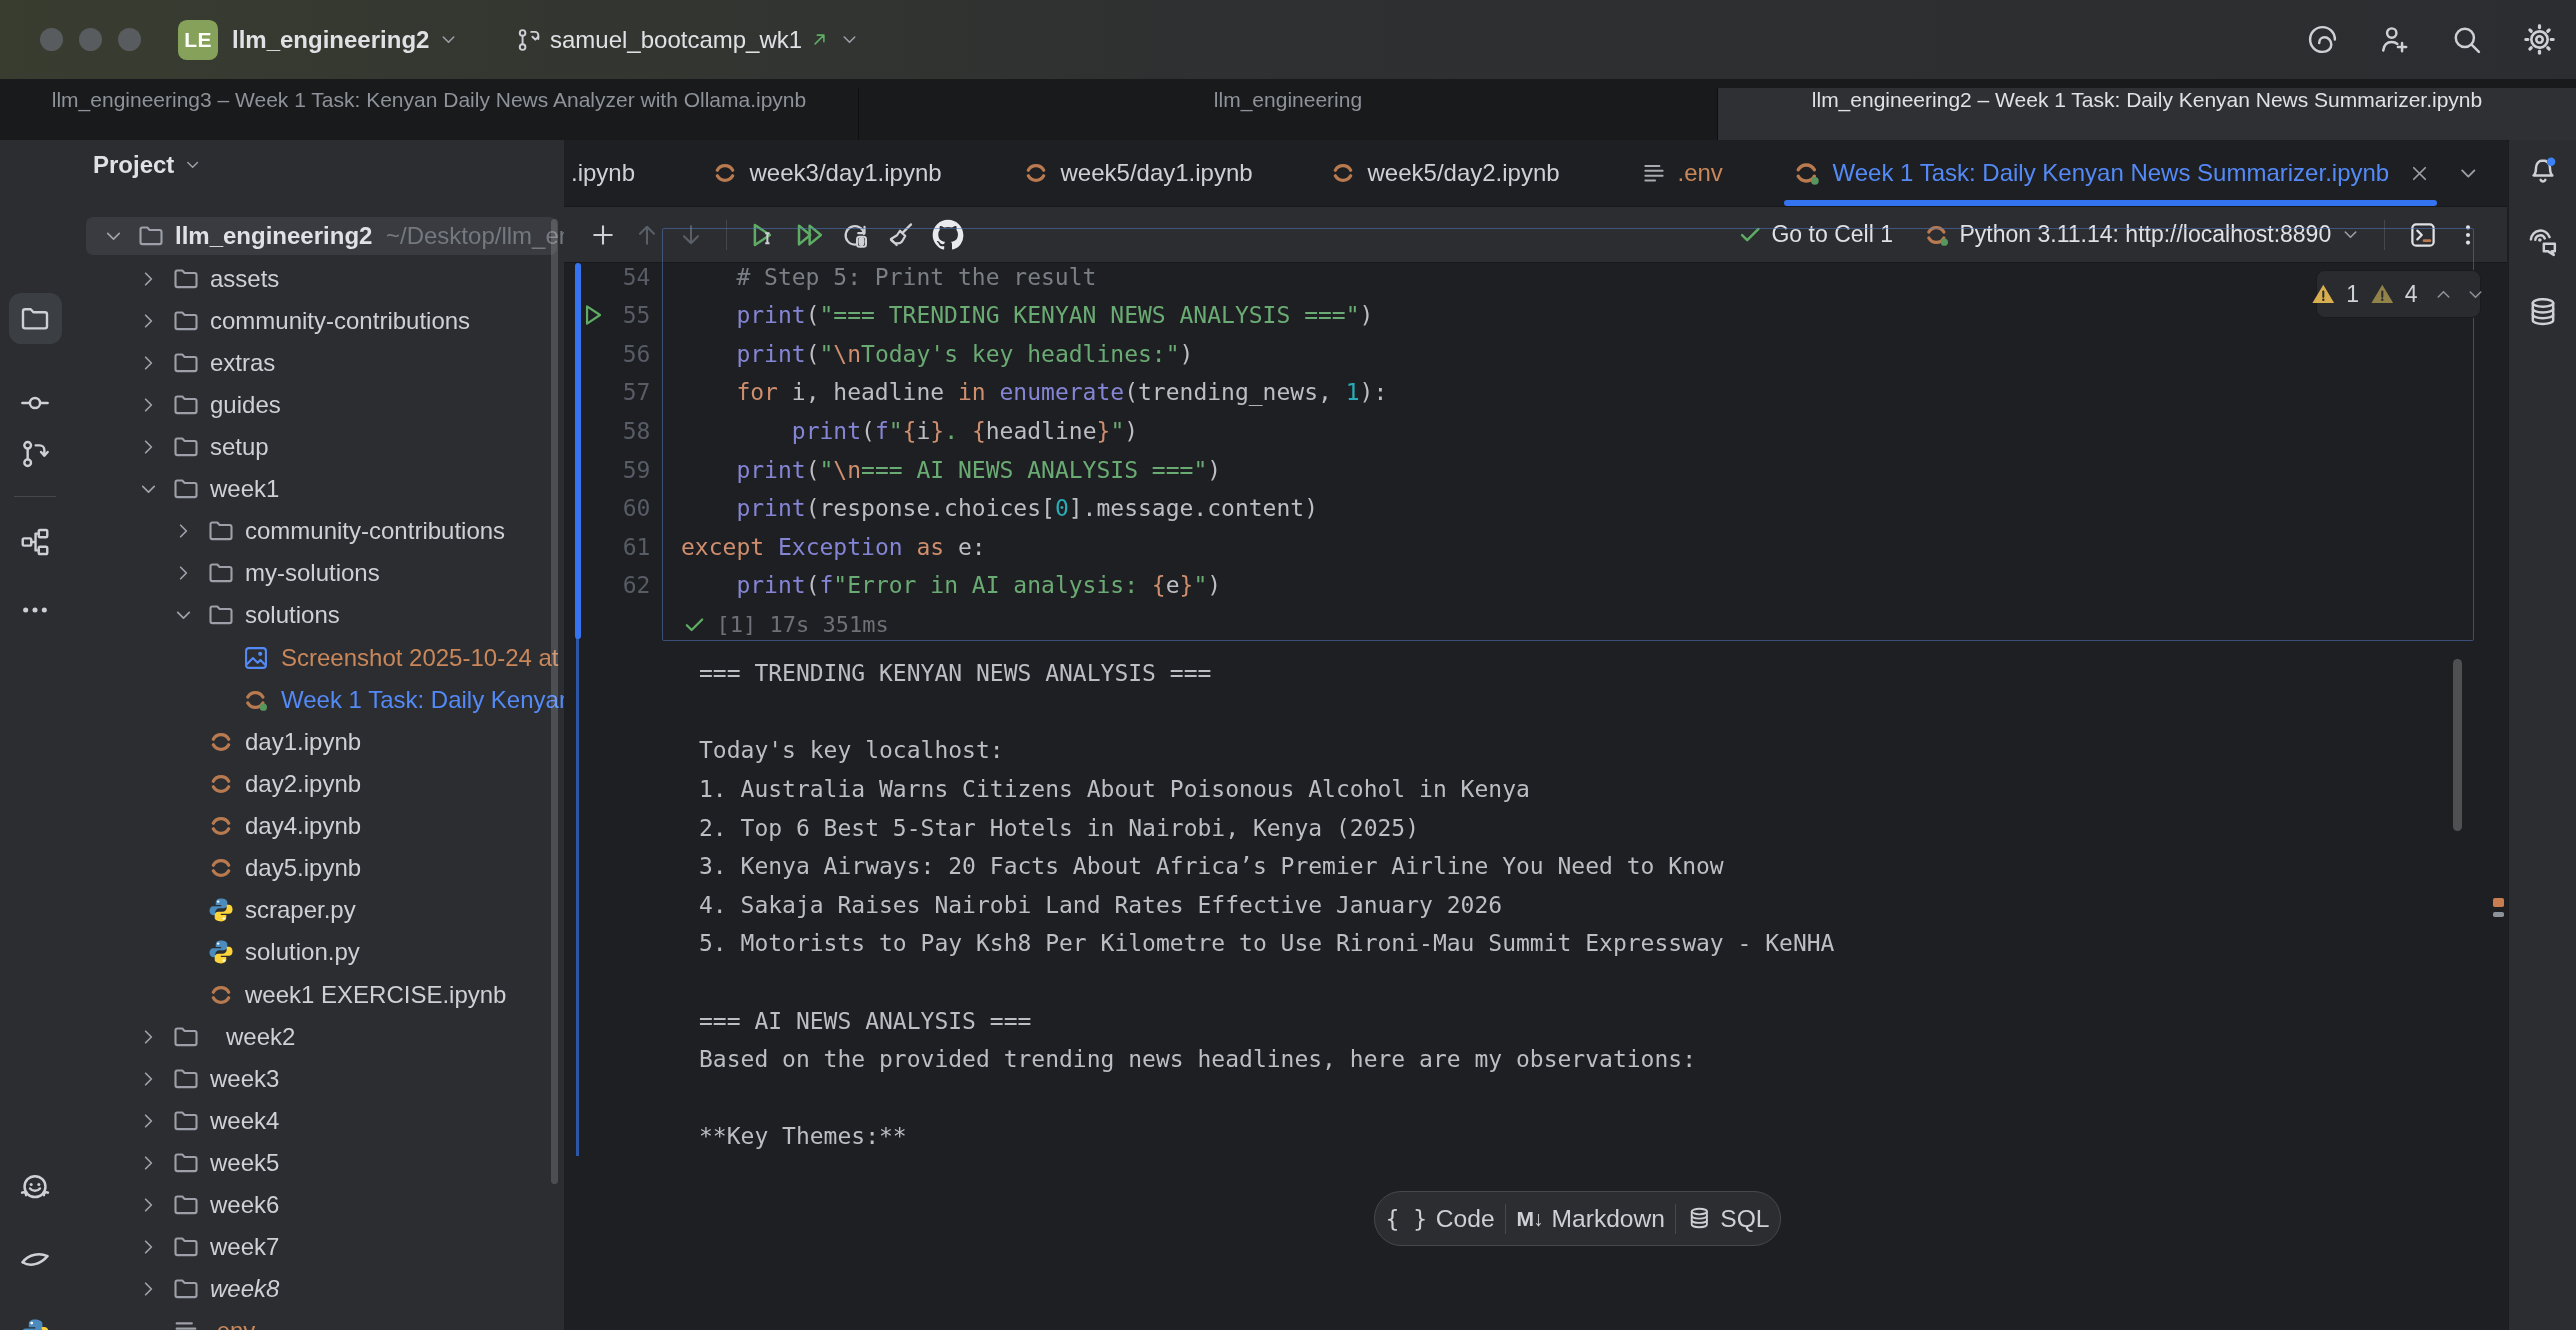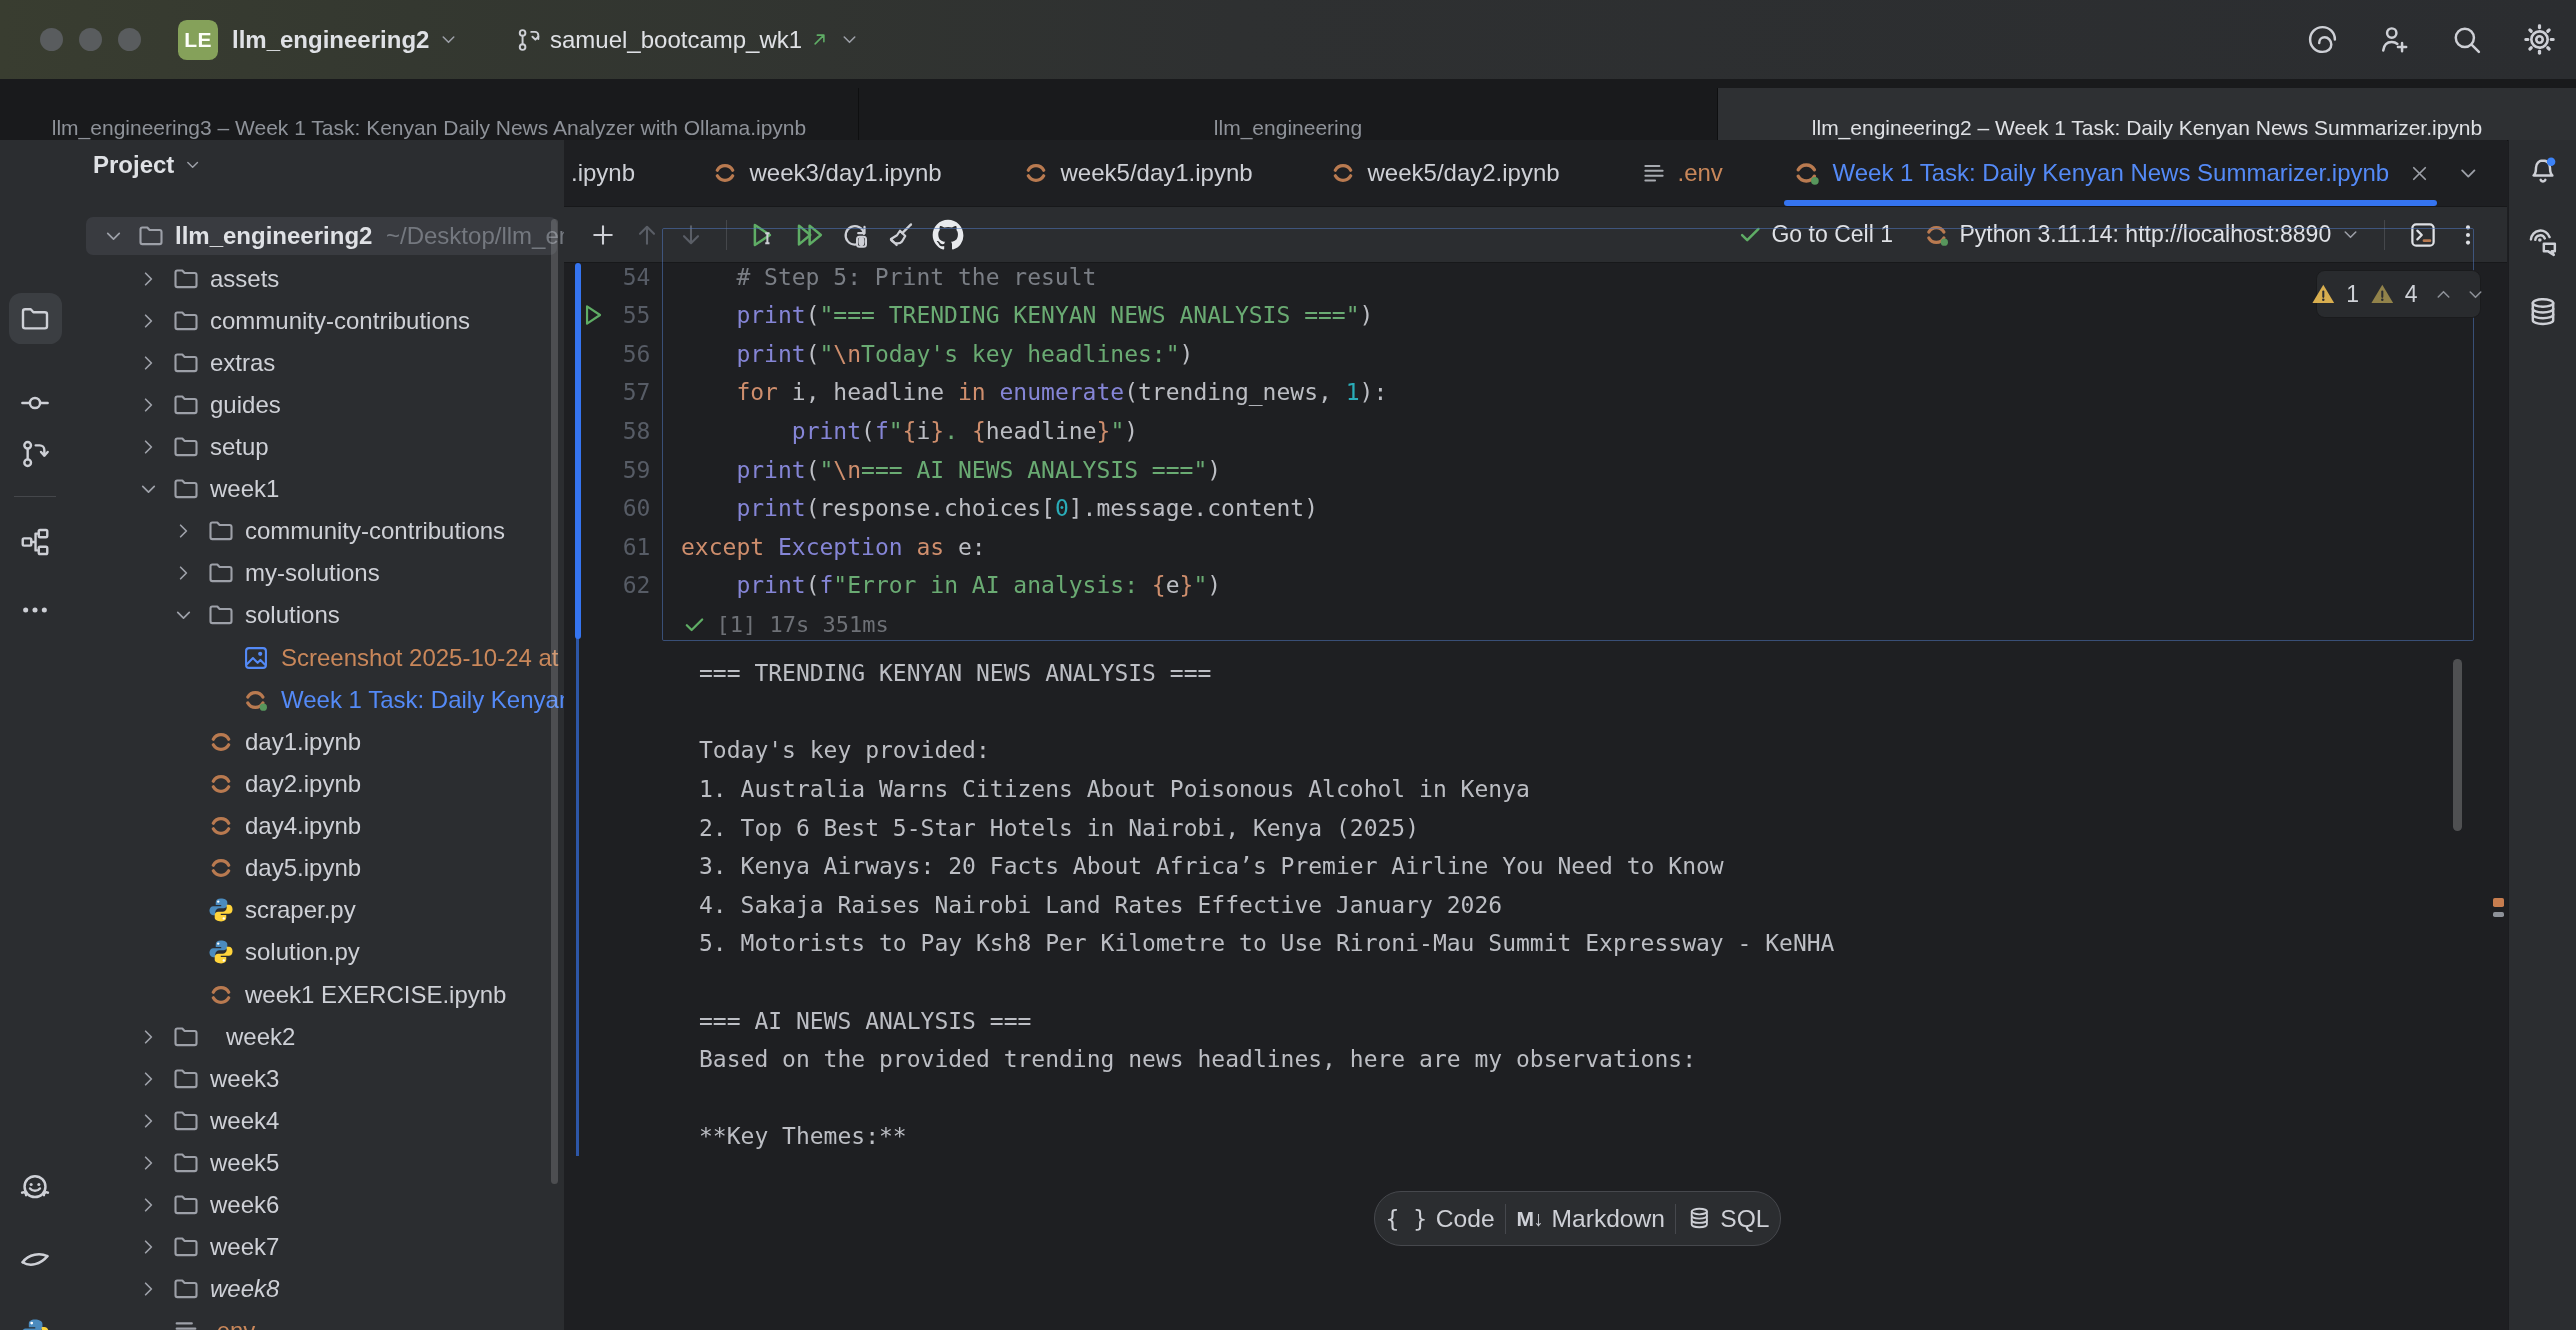--- a/index.html
+++ b/index.html
@@ -19,21 +19,21 @@
   .tl{width:23px;height:23px;border-radius:50%;background:#595C5E;display:inline-block;margin-right:16px;}
   .badge{width:40px;height:40px;border-radius:8.8px;background:#85A15A;color:#FDFEF9;font-size:21px;
     font-weight:700;display:inline-flex;align-items:center;justify-content:center;letter-spacing:0.4px;}
   .tb-name{font-size:24px;font-weight:600;color:#DFE1E5;margin:0 8.8px 0 14px;}
   .tb-branch{font-size:24px;color:#DFE1E5;margin:0 7px 0 8.8px;}
   .tb-group{display:flex;align-items:center;cursor:default;}
   .tb-right{position:absolute;right:19.3px;top:0;height:79px;display:flex;align-items:center;gap:39px;}
 
   
   .wintabs{left:0;top:79px;width:2576px;height:61px;display:flex;background:#191A1C;border-bottom:0.9px solid #121314;}
-  .wintab{flex:1 1 0;display:flex;align-items:flex-end;justify-content:center;font-size:21px;color:#8E9299;
+  .wintab{flex:1 1 0;display:flex;align-items:flex-start;justify-content:center;font-size:21px;color:#8E9299;
     border-right:0.9px solid #0E0F10;white-space:nowrap;overflow:hidden;padding:0 14px;margin-top:9px;}
   .wintab.active{background:#2E3033;color:#DFE1E5;border-right:none;}
 
   
   .lstrip{left:0;top:140px;width:70px;height:1190px;background:#2B2D30;border-right:0.9px solid #1C1D20;}
   .lsicon{position:absolute;left:50%;transform:translate(-50%,-50%);color:#CED0D6;}
   .ls-active{position:absolute;left:8.8px;top:153px;width:53px;height:51px;border-radius:12.3px;background:#3B3E42;}
   .ls-div{position:absolute;left:14px;top:356px;width:42px;height:0.9px;background:#45474B;}
 
   
@@ -807,21 +807,21 @@
       <span class="icon w24" style="color:#8E9299">
           <svg viewBox="0 0 24 24" fill="none" stroke="currentColor" stroke-width="1.8" stroke-linecap="round" stroke-linejoin="round">
             <path d="M6 9.2l6 6 6-6"></path>
           </svg>
         </span>
     </div>
 
     <div id="output">
         <div class="oline" style="top: 514px;">=== TRENDING KENYAN NEWS ANALYSIS ===</div>
         <div class="oline" style="top: 553px;">&nbsp;</div>
-        <div class="oline" style="top: 591px;">Today's key provided:</div>
+        <div class="oline" style="top: 591px;">Today's key localhost:</div>
         <div class="oline" style="top: 630px;">1. Australia Warns Citizens About Poisonous Alcohol in Kenya</div>
         <div class="oline" style="top: 669px;">2. Top 6 Best 5-Star Hotels in Nairobi, Kenya (2025)</div>
         <div class="oline" style="top: 707px;">3. Kenya Airways: 20 Facts About Africa’s Premier Airline You Need to Know</div>
         <div class="oline" style="top: 746px;">4. Sakaja Raises Nairobi Land Rates Effective January 2026</div>
         <div class="oline" style="top: 784px;">5. Motorists to Pay Ksh8 Per Kilometre to Use Rironi-Mau Summit Expressway - KeNHA</div>
         <div class="oline" style="top: 823px;">&nbsp;</div>
         <div class="oline" style="top: 862px;">=== AI NEWS ANALYSIS ===</div>
         <div class="oline" style="top: 900px;">Based on the provided trending news headlines, here are my observations:</div>
         <div class="oline" style="top: 939px;">&nbsp;</div>
         <div class="oline" style="top: 977px;">**Key Themes:**</div>

